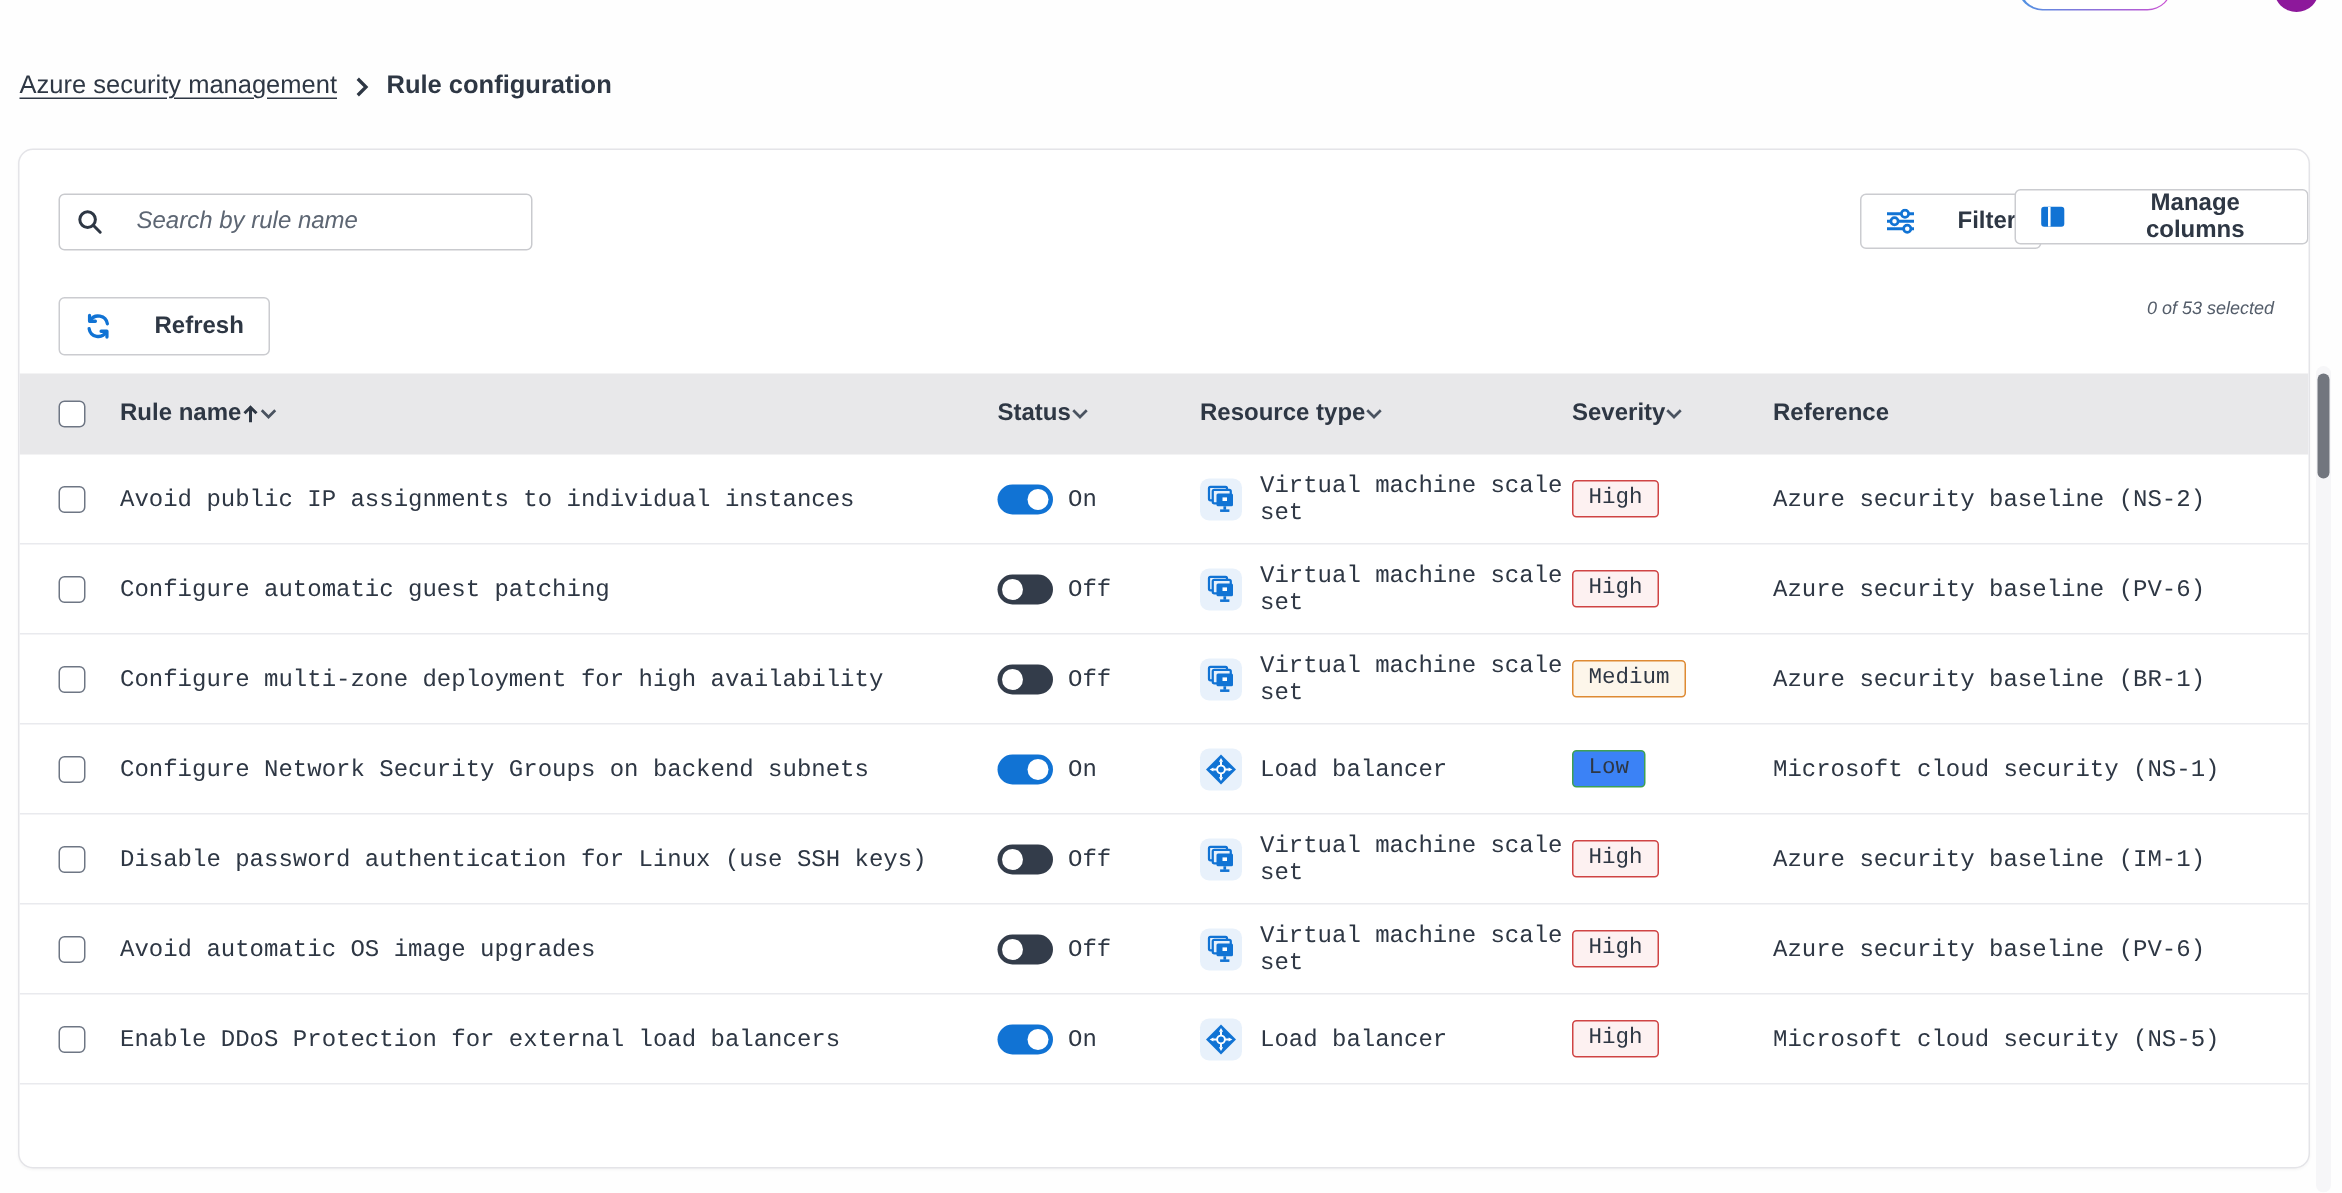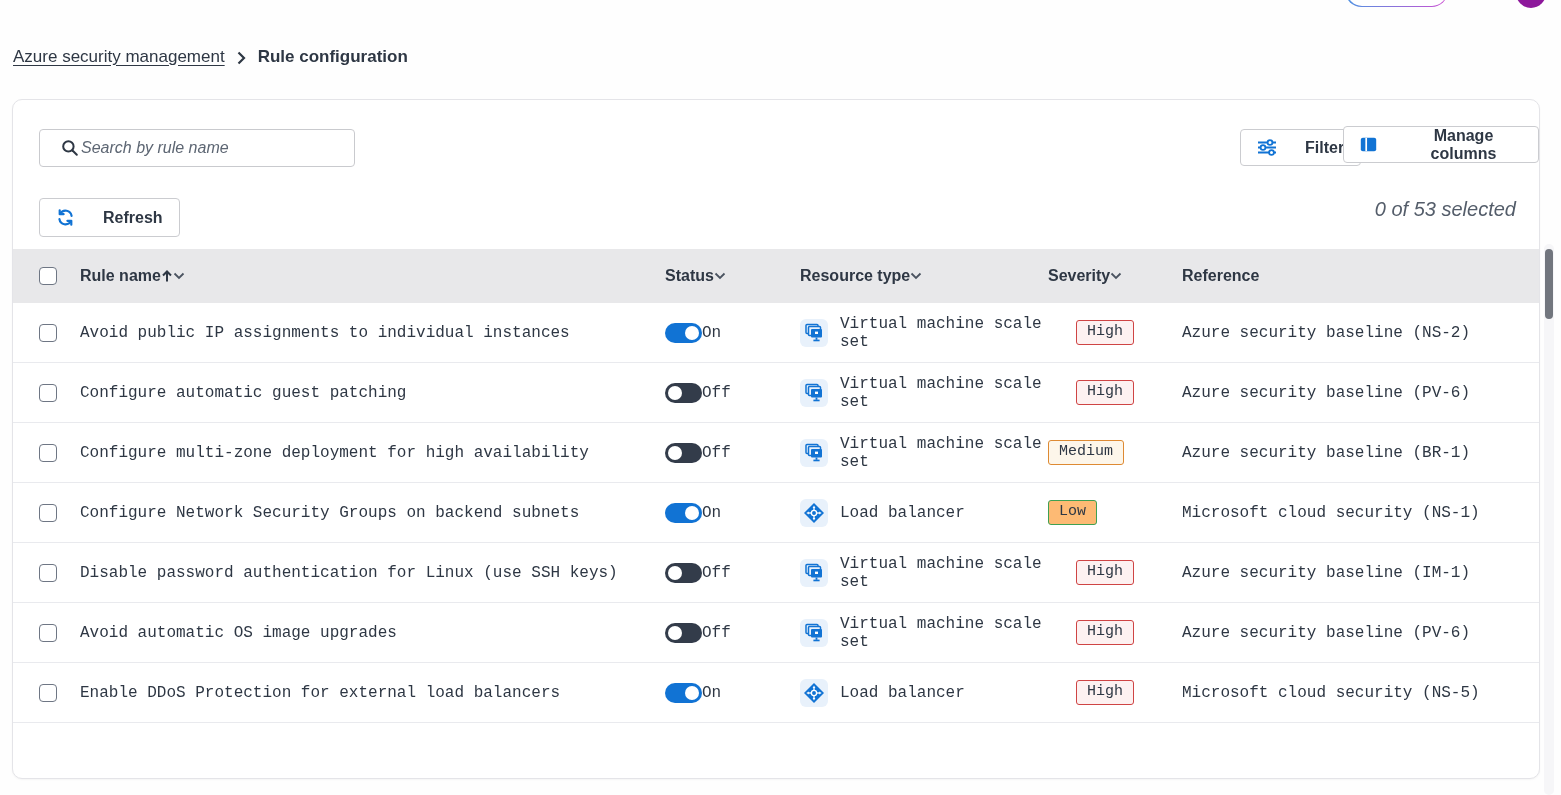--- a/index.html
+++ b/index.html
@@ -37,61 +37,61 @@
     position:absolute; left:12px; top:99px; width:1528px; height:680px;
     background:#fff; border:1px solid #e4e4e8; border-radius:10px;
     box-shadow:0 1px 2px rgba(0,0,0,.04);
     overflow:hidden;
   }
 
   
   .search-box {
     position:absolute; left:26px; top:29px; width:316px; height:38px;
     border:1px solid #c9cace; border-radius:4px; background:#fff;
-    display:flex; align-items:center; gap:2px; padding:0 21px;
+    display:flex; align-items:center; gap:22px; padding:0 11px;
   }
   .search-box input {
     border:none; outline:none; flex:1; font-size:16px;
     font-family:"Liberation Sans", sans-serif; color:#2e3744; background:transparent;
   }
   .search-box input::placeholder { color:#5d6673; font-style:italic; }
 
   .btn {
     position:absolute; height:37px; display:flex; align-items:center; gap:28px;
     background:#fff; border:1px solid #cbccd0; border-radius:4px;
     font-size:16px; font-weight:700; color:#2e3744; padding:0 16px; cursor:pointer;
   }
   .btn-filter { left:1227px; top:29px; }
   .btn-manage { left:1330px; top:26px; }
   .btn-refresh { left:26px; top:88px; height:39px;margin-top:10px; }
 
   .selection-summary {
     position:absolute; right:23px; top:98px;
-    font-size:20px; font-style:italic; color:#545d6a;
+    font-size:12px; font-style:italic; color:#545d6a;
   }
 
   
   .grid-cols {
     display:grid;
     grid-template-columns:67px 585px 135px 248px 134px auto;
     align-items:center;
   }
   .thead {
     position:absolute; left:0; top:149px; width:100%; height:54px;
     background:#e8e8ea;
   }
   .th { display:flex; align-items:center; font-size:16px; font-weight:700; color:#2e3744; }
   .tbody { position:absolute; left:0; top:203px; width:100%;font-family:Liberation Mono, monospace; }
   .row { height:60px; border-bottom:1px solid #e9eaee; font-size:16px; }
 
   .checkbox {
     width:18px; height:18px; margin-left:26px;
     border:1.5px solid #6e7684; border-radius:4px; background:#fff; cursor:pointer;
   }
-  .cell-status { display:flex; align-items:center; }
+  .cell-status { display:flex; align-items:center; gap:10px; }
   .toggle {
     width:37px; height:20px; border-radius:10px; position:relative; cursor:pointer; flex:0 0 auto;
   }
   .toggle .knob {
     position:absolute; top:3px; width:14px; height:14px; border-radius:50%; background:#fff;
   }
   .toggle.on  { background:#1173d4; }
   .toggle.on  .knob { right:3px; }
   .toggle.off { background:#333c4a; }
   .toggle.off .knob { left:3px; }
@@ -99,23 +99,23 @@
   .cell-resource { display:flex; align-items:center; gap:12px; }
   .res-icon {
     width:28px; height:28px; border-radius:6px; background:#e8f1fb;
     display:flex; align-items:center; justify-content:center; flex:0 0 auto;
   }
 
   .badge {
     display:inline-block; padding:2px 10px 4px; border-radius:3px;
     font-size:15px; color:#2e3744; border:1px solid transparent;
   }
-  .badge.high   { border-color:#cf4444; background:#fdf1f1;margin-left:28px; }
+  .badge.high   { border-color:#cf4444; background:#fdf1f1; }
   .badge.medium { border-color:#de8a33; background:#fdf6ea; }
-  .badge.low    { border-color:#3fa053; background:#fdba74; }
+  .badge.low    { border-color:#3fa053; background:#3b82f6; }
 
   
   .scroll-track {
     position:absolute; left:1544px; top:244px; width:10px; height:551px;
     background:#f6f6f8; border-radius:5px;
   }
   .scroll-thumb {
     position:absolute; left:1545px; top:249px; width:8px; height:70px;
     background:#72767e; border-radius:4px; cursor:grab;
   }

